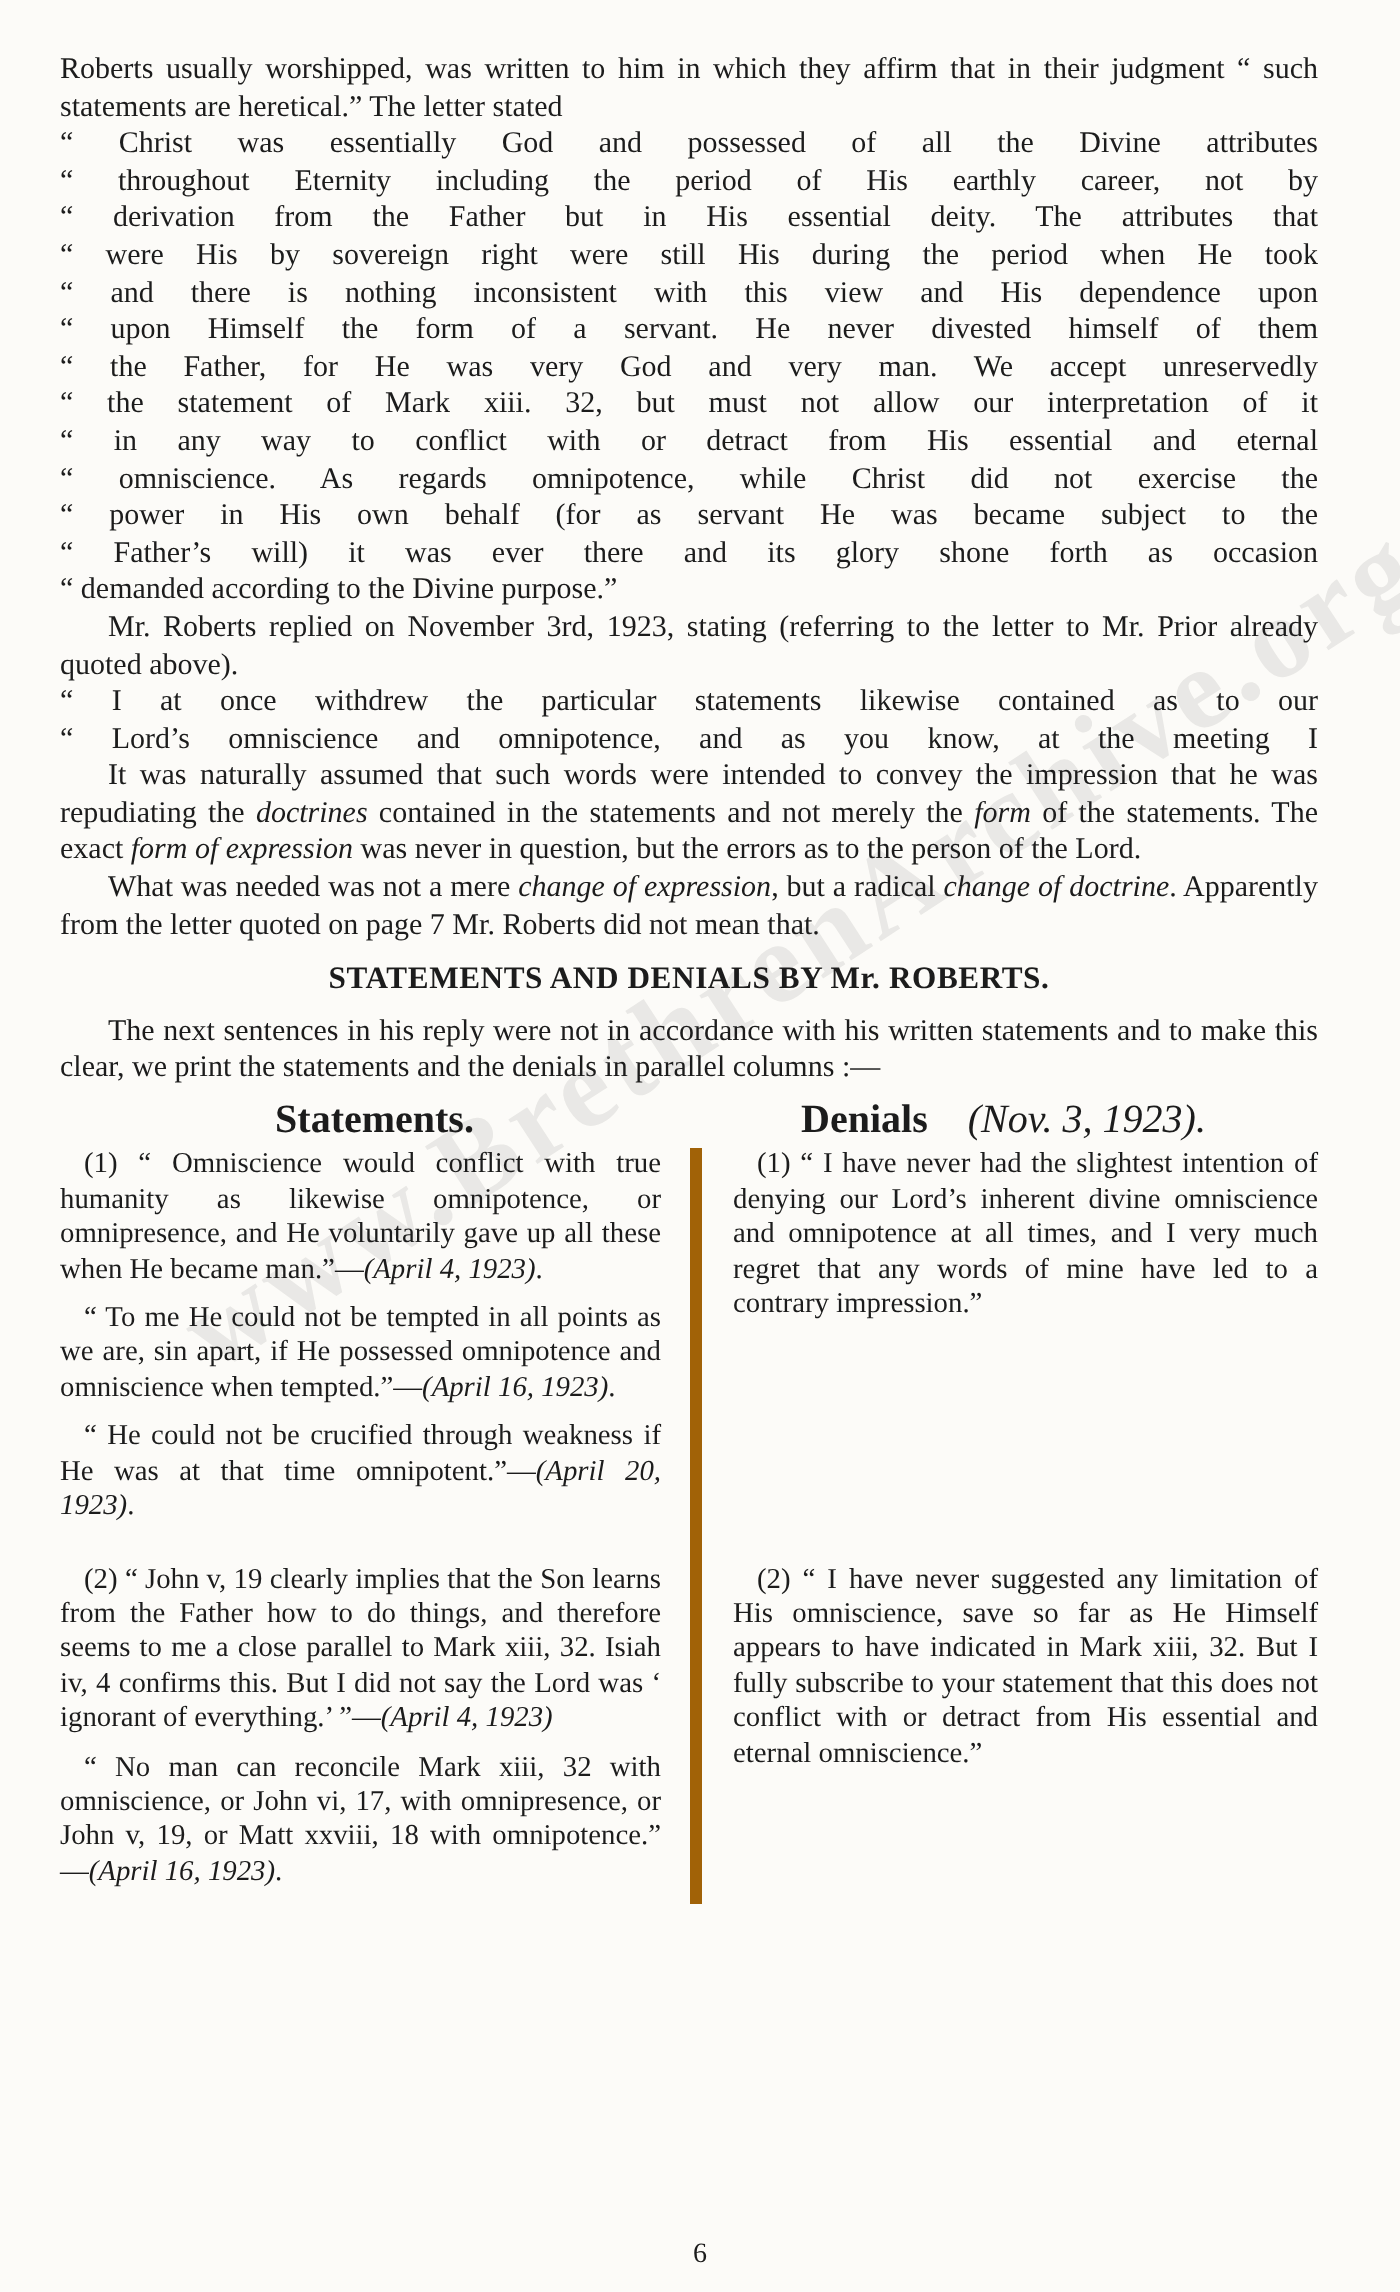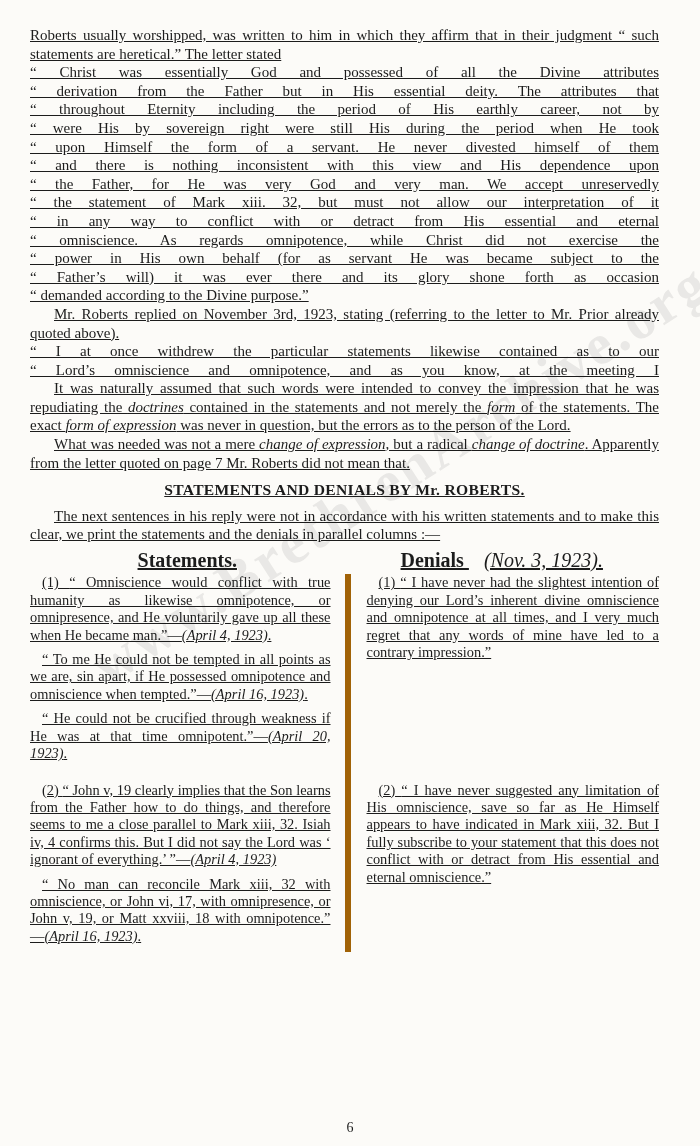--- a/index.html
+++ b/index.html
@@ -11,21 +11,20 @@
     font-family:"Liberation Serif","DejaVu Serif",serif;
     overflow:hidden;
     box-sizing:border-box;
   }
   .content{
     position:relative;
     padding:26px 41px 0 30px;
     font-size:15px;
     line-height:18.6px;
     z-index:2;
-    text-decoration:underline;
   }
   p{margin:0;text-align:justify;}
   p.indent{text-indent:1.6em;}
   .qblock{margin:0;}
   .qline{
     text-align:justify;
     text-align-last:justify;
   }
   .qline.last{text-align-last:auto;}
   h2.main-heading{
@@ -91,25 +90,25 @@
 <div class="page">
 
   <div class="watermark">www.BrethrenArchive.org</div>
 
   <div class="content">
 
     <p>Roberts usually worshipped, was written to him in which they affirm that in their judgment “ such statements are heretical.”  The letter stated</p>
 
     <div class="qblock">
       <div class="qline">“ Christ was essentially God and possessed of all the Divine attributes</div>
+      <div class="qline">“ throughout Eternity including the period of His earthly career, not by</div>
       <div class="qline">“ derivation from the Father but in His essential deity.  The attributes that</div>
-      <div class="qline">“ throughout Eternity including the period of His earthly career, not by</div>
       <div class="qline">“ were His by sovereign right were still His during the period when He took</div>
+      <div class="qline">“ and there is nothing inconsistent with this view and His dependence upon</div>
       <div class="qline">“ upon Himself the form of a servant.  He never divested himself of them</div>
-      <div class="qline">“ and there is nothing inconsistent with this view and His dependence upon</div>
       <div class="qline">“ the Father, for He was very God and very man.  We accept unreservedly</div>
       <div class="qline">“ the statement of Mark xiii. 32, but must not allow our interpretation of it</div>
       <div class="qline">“ in any way to conflict with or detract from His essential and eternal</div>
       <div class="qline">“ omniscience.  As regards omnipotence, while Christ did not exercise the</div>
       <div class="qline">“ power in His own behalf (for as servant He was became subject to the</div>
       <div class="qline">“ Father’s will) it was ever there and its glory shone forth as occasion</div>
       <div class="qline last">“ demanded according to the Divine purpose.”</div>
     </div>
 
     <p class="indent">Mr. Roberts replied on November 3rd, 1923, stating (referring to the letter to Mr. Prior already quoted above).</p>

